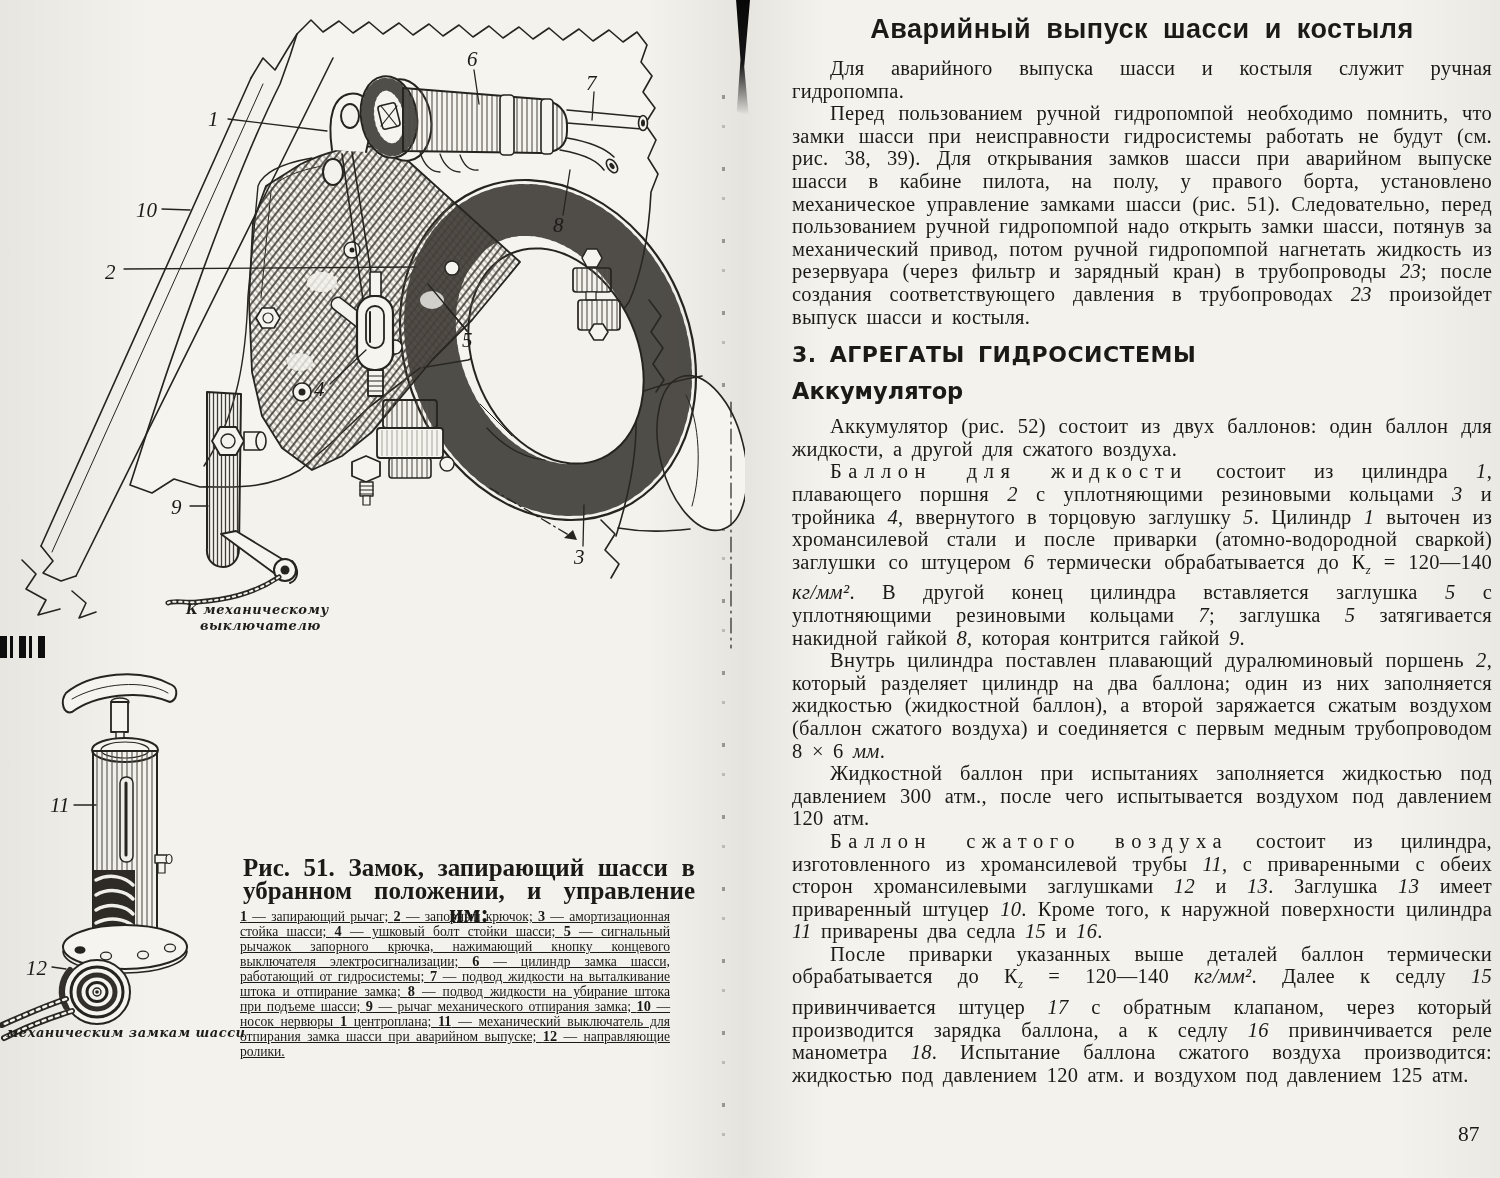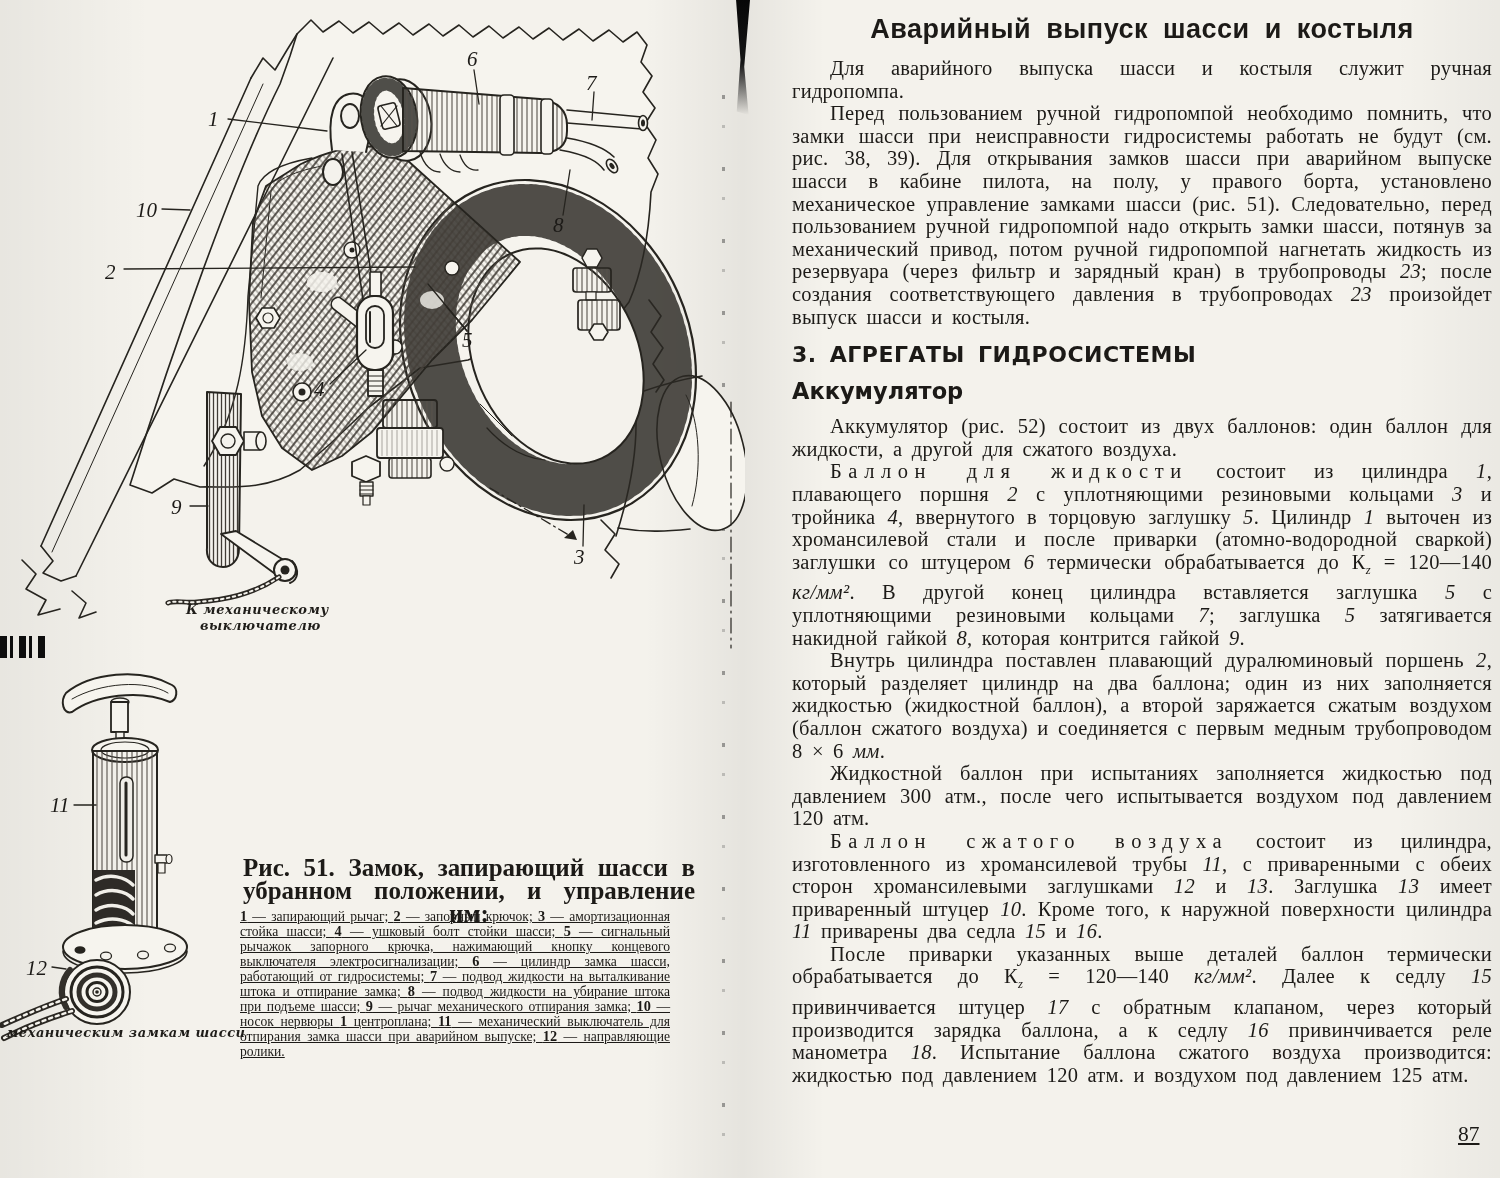--- a/index.html
+++ b/index.html
@@ -34,21 +34,21 @@
       letter-spacing:.5px;word-spacing:7px;margin:2px 0 12px 0;}
   .section-heading{font-family:"DejaVu Sans",sans-serif;font-weight:bold;font-size:22px;text-align:left;
       letter-spacing:.5px;word-spacing:5px;margin:14px 0 11px 0;}
   .subsection-heading{font-family:"DejaVu Sans",sans-serif;font-weight:bold;font-size:22.5px;text-align:left;
       margin:0 0 11px 0;}
   .body-text p.para{font-size:20.5px;line-height:22.6px;text-align:justify;text-indent:38px;margin:0;
       word-spacing:4px;letter-spacing:.25px;}
   .body-text i{letter-spacing:.3px;margin-top:6px;}
   .sp{letter-spacing:.32em;}
   sub{font-size:.62em;font-style:italic;}
-  .pagenum{position:absolute;left:1458px;top:1122px;font-size:21.5px;color:#1c1a17;text-decoration:underline;}
+  .pagenum{position:absolute;left:1458px;top:1122px;font-size:21.5px;color:#1c1a17;}
 </style>
 </head>
 <body>
 
 <div class="page">
   <div class="shade"></div>
   <div class="gutter-top"></div>
   <div class="gutter-dots"></div>
   <div class="film-mark"></div>
 

